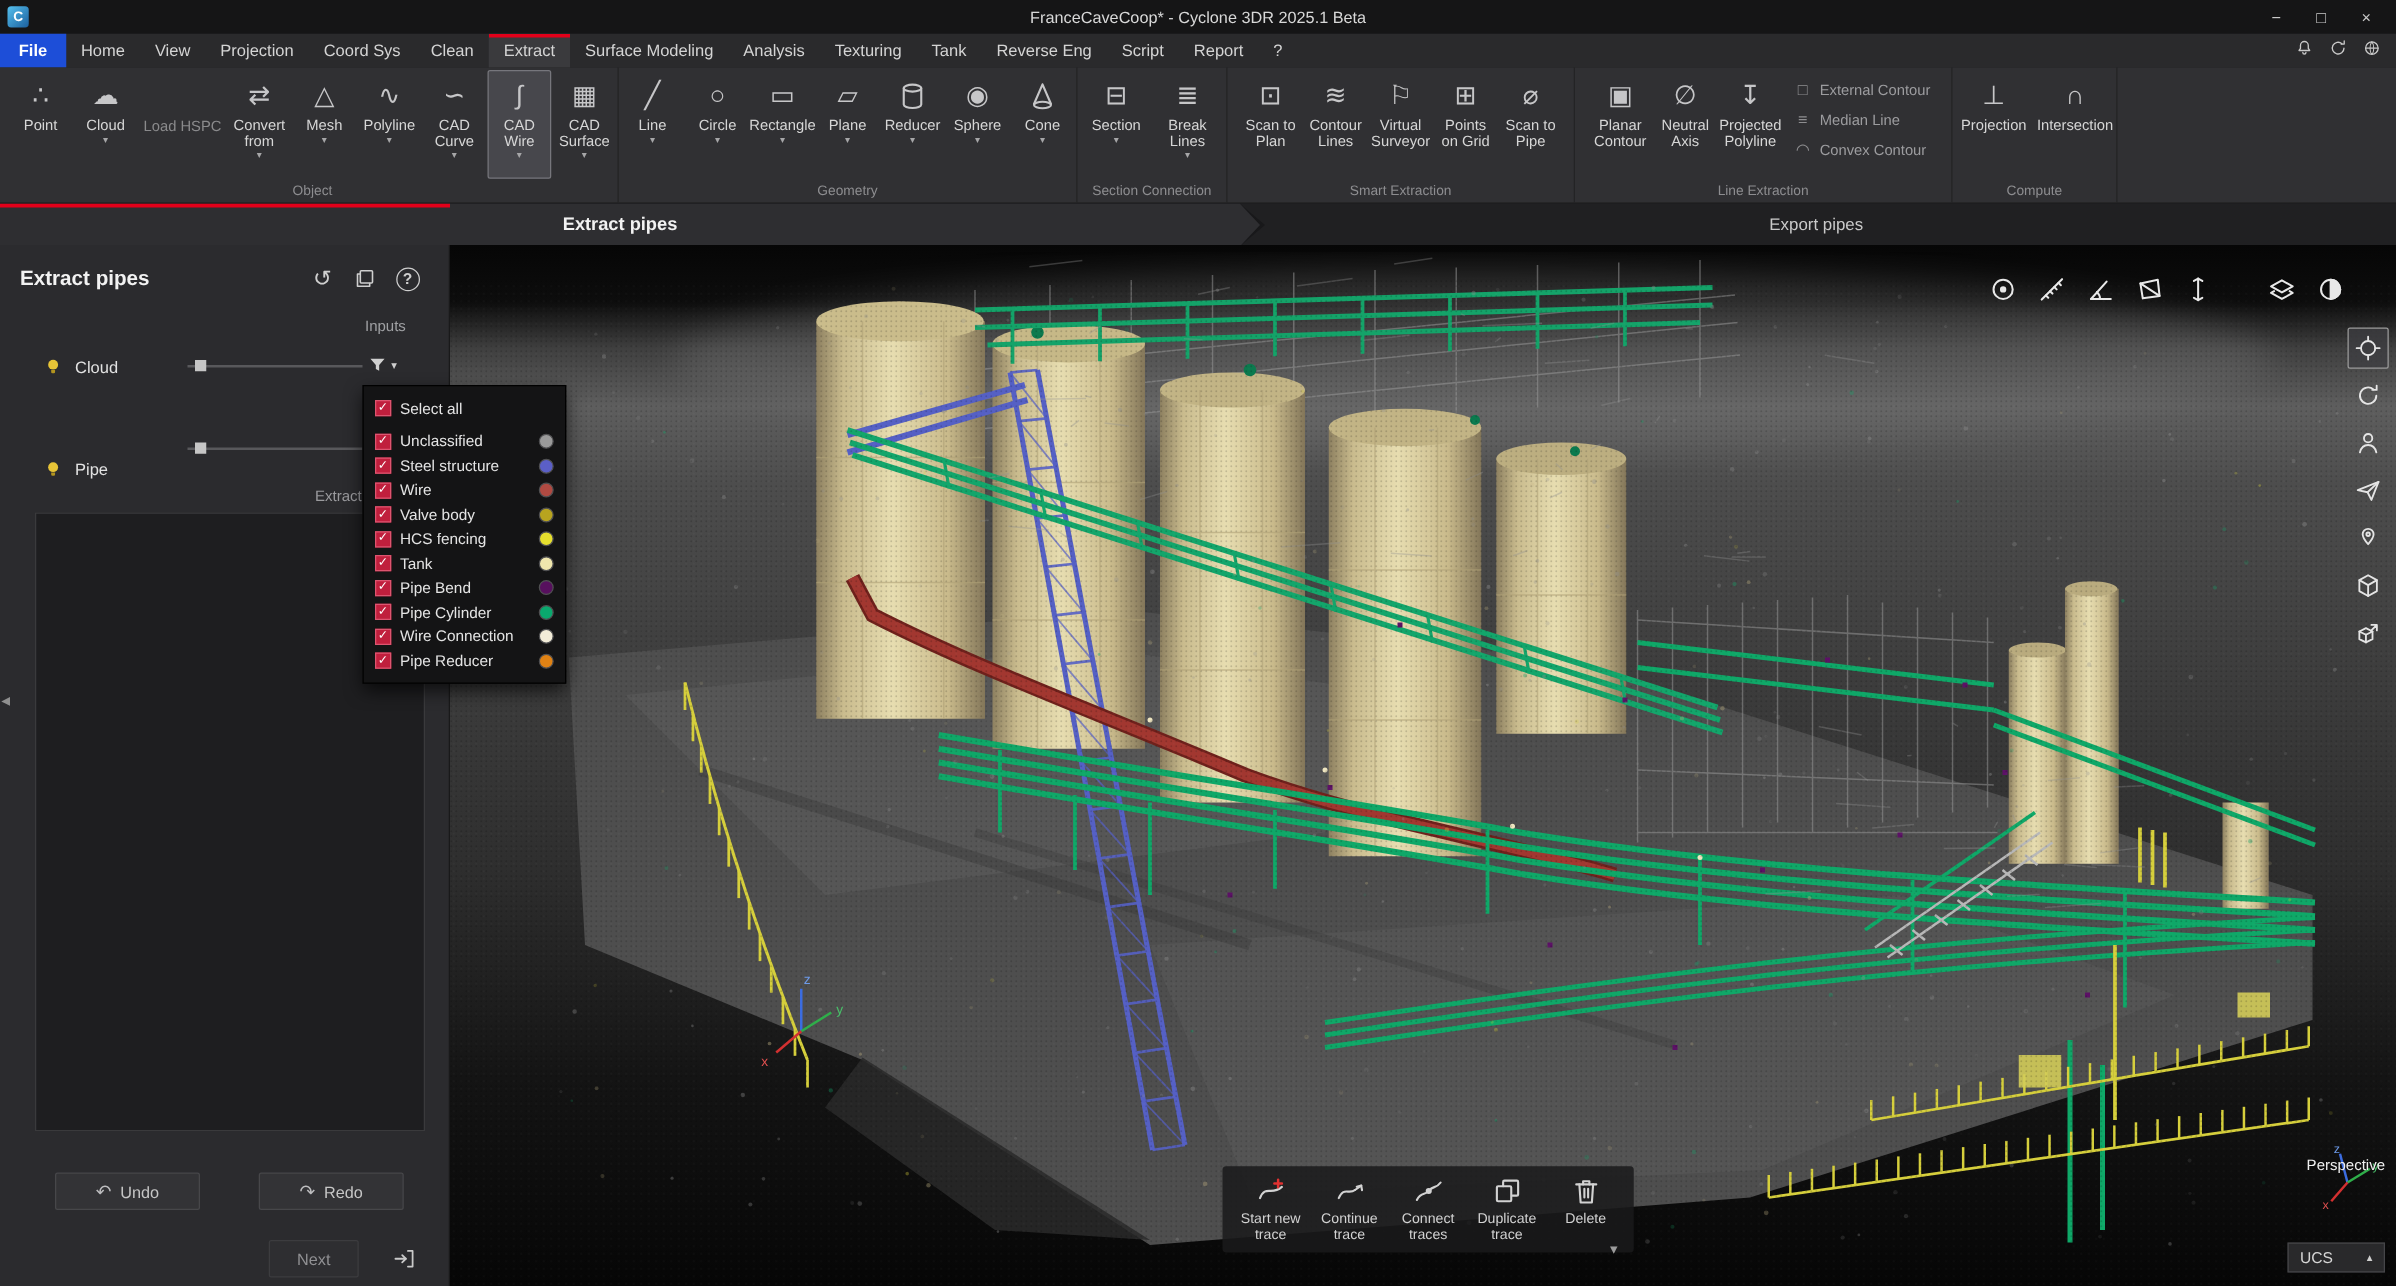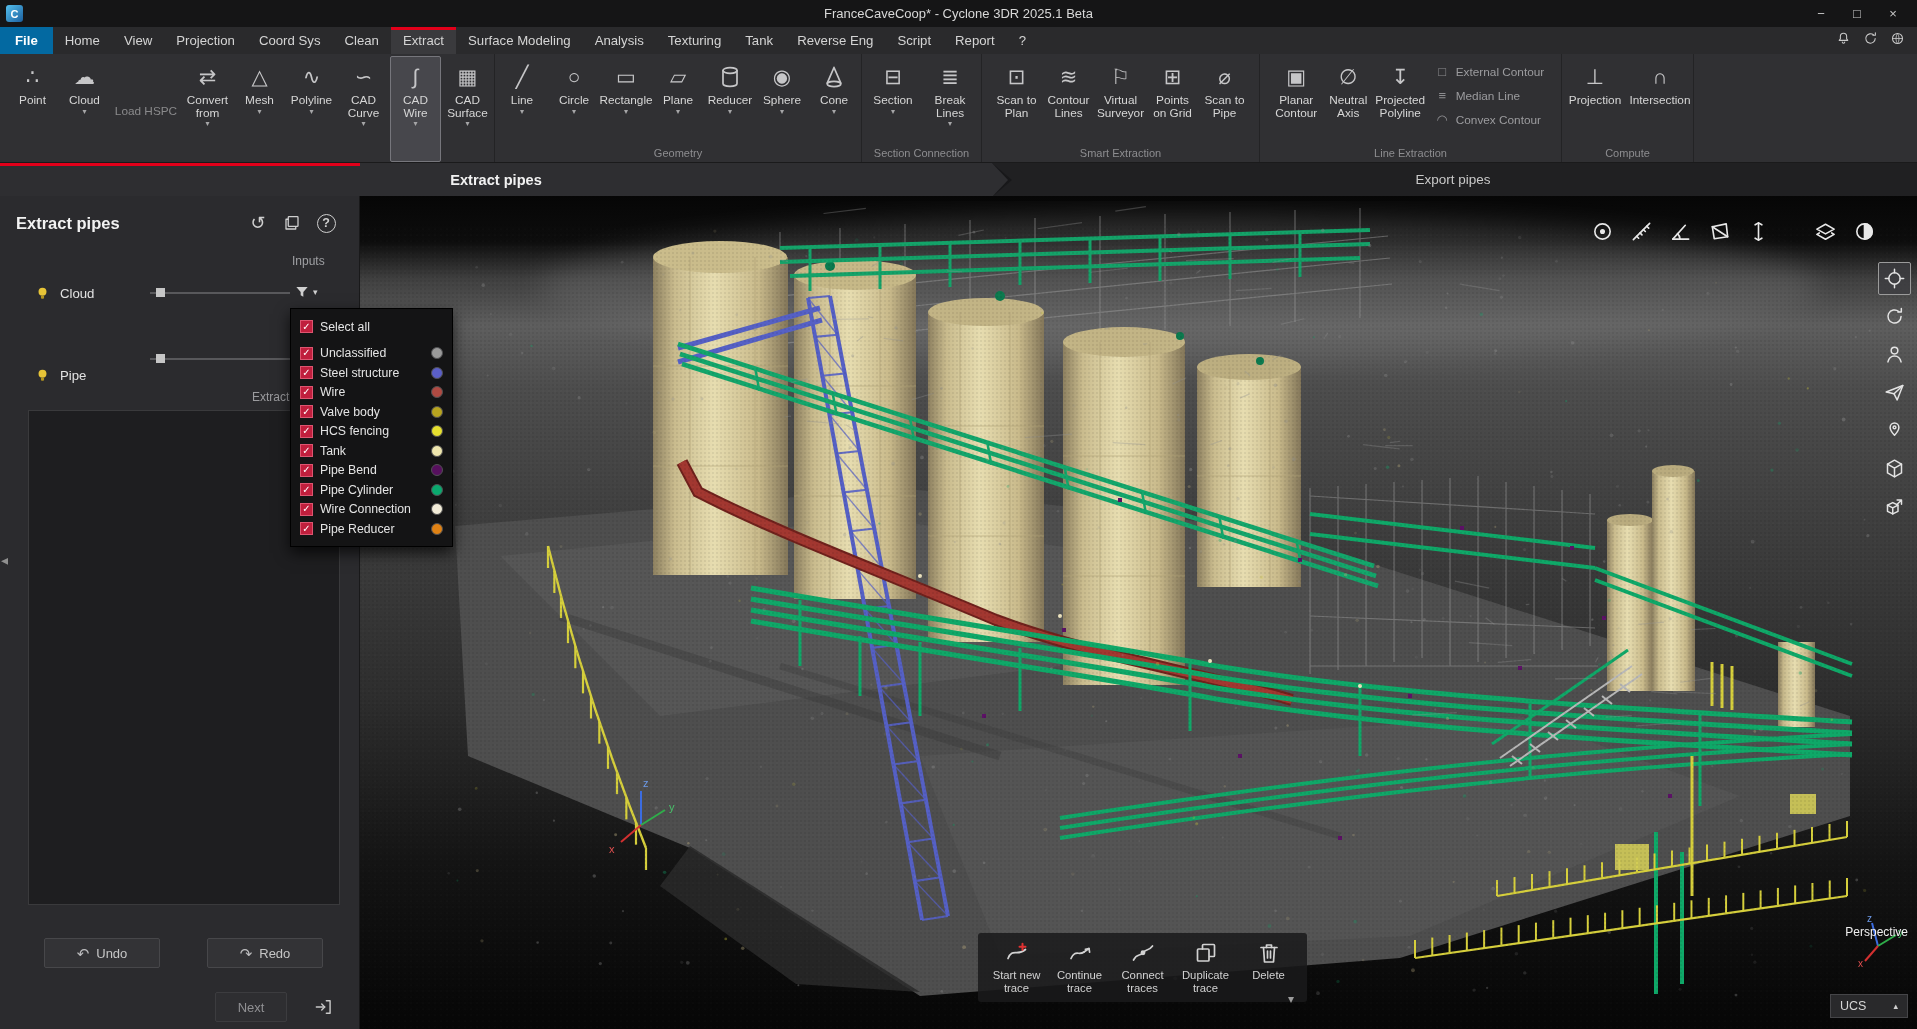--- a/index.html
+++ b/index.html
@@ -12,21 +12,21 @@
     display:flex;align-items:center;padding:0 6px}
   .appicon{width:17px;height:17px;border-radius:3px;background:linear-gradient(135deg,#55c0ee,#1b5f9e);
     display:flex;align-items:center;justify-content:center;color:#fff;font-size:11px;font-weight:bold}
   .apptitle{position:absolute;left:50%;transform:translateX(-50%);font-size:13px;color:#d8d8d8;white-space:nowrap}
   .winctrls{margin-left:auto;display:flex}
   .winbtn{width:36px;height:27px;display:flex;align-items:center;justify-content:center;color:#c9c9c9;font-size:13px}
 
   
   .menubar{position:absolute;left:0;top:27px;width:100%;height:27px;background:#2a2a2c;display:flex;align-items:stretch}
   .mitem{display:flex;align-items:center;padding:0 12px;font-size:13.2px;color:#d4d4d4;white-space:nowrap}
-  .mitem.accent{background:#0369a1;color:#fff;padding:0 15px;font-weight:bold}
+  .mitem.accent{background:#1d4ed8;color:#fff;padding:0 15px;font-weight:bold}
   .mitem.active{background:#3a3a3d;box-shadow:inset 0 3px 0 #e2001a}
   .menu-right{margin-left:auto;display:flex;align-items:center;gap:12px;padding-right:12px}
   .menu-right .icon{color:#c9c9c9}
 
   
   .ribbon{position:absolute;left:0;top:54px;width:100%;height:109px;background:#303033;
     border-bottom:1px solid #1a1a1b;display:flex;padding-left:6px}
   .rgroup{display:flex;flex-direction:column;border-right:1px solid #232325;padding:2px 1px 0}
   .rbtns{flex:1;display:flex;justify-content:center;gap:1px}
   .rbtn{width:51px;display:flex;flex-direction:column;align-items:center;padding-top:3px;
@@ -242,20 +242,21 @@
             <span class="rcaret" data-name="caret-down-icon">▾</span>
           </div>
           <div class="rbtn" data-name="ribbon-cad-surface-button">
             <span class="ric">
               <span class="icon" data-name="cad-surface-icon">▦</span>
             </span>
             <span class="rlab">CAD Surface</span>
             <span class="rcaret" data-name="caret-down-icon">▾</span>
           </div>
         </div>
+        <div class="rgname" data-name="ribbon-group-label">Object</div>
       </div>
       <div class="rgroup g1" data-name="ribbon-group-geometry" style="width: 367px;">
         <div class="rbtns">
           <div class="rbtn" data-name="ribbon-line-button">
             <span class="ric">
               <span class="icon" data-name="line-icon">╱</span>
             </span>
             <span class="rlab">Line</span>
             <span class="rcaret" data-name="caret-down-icon">▾</span>
           </div>

